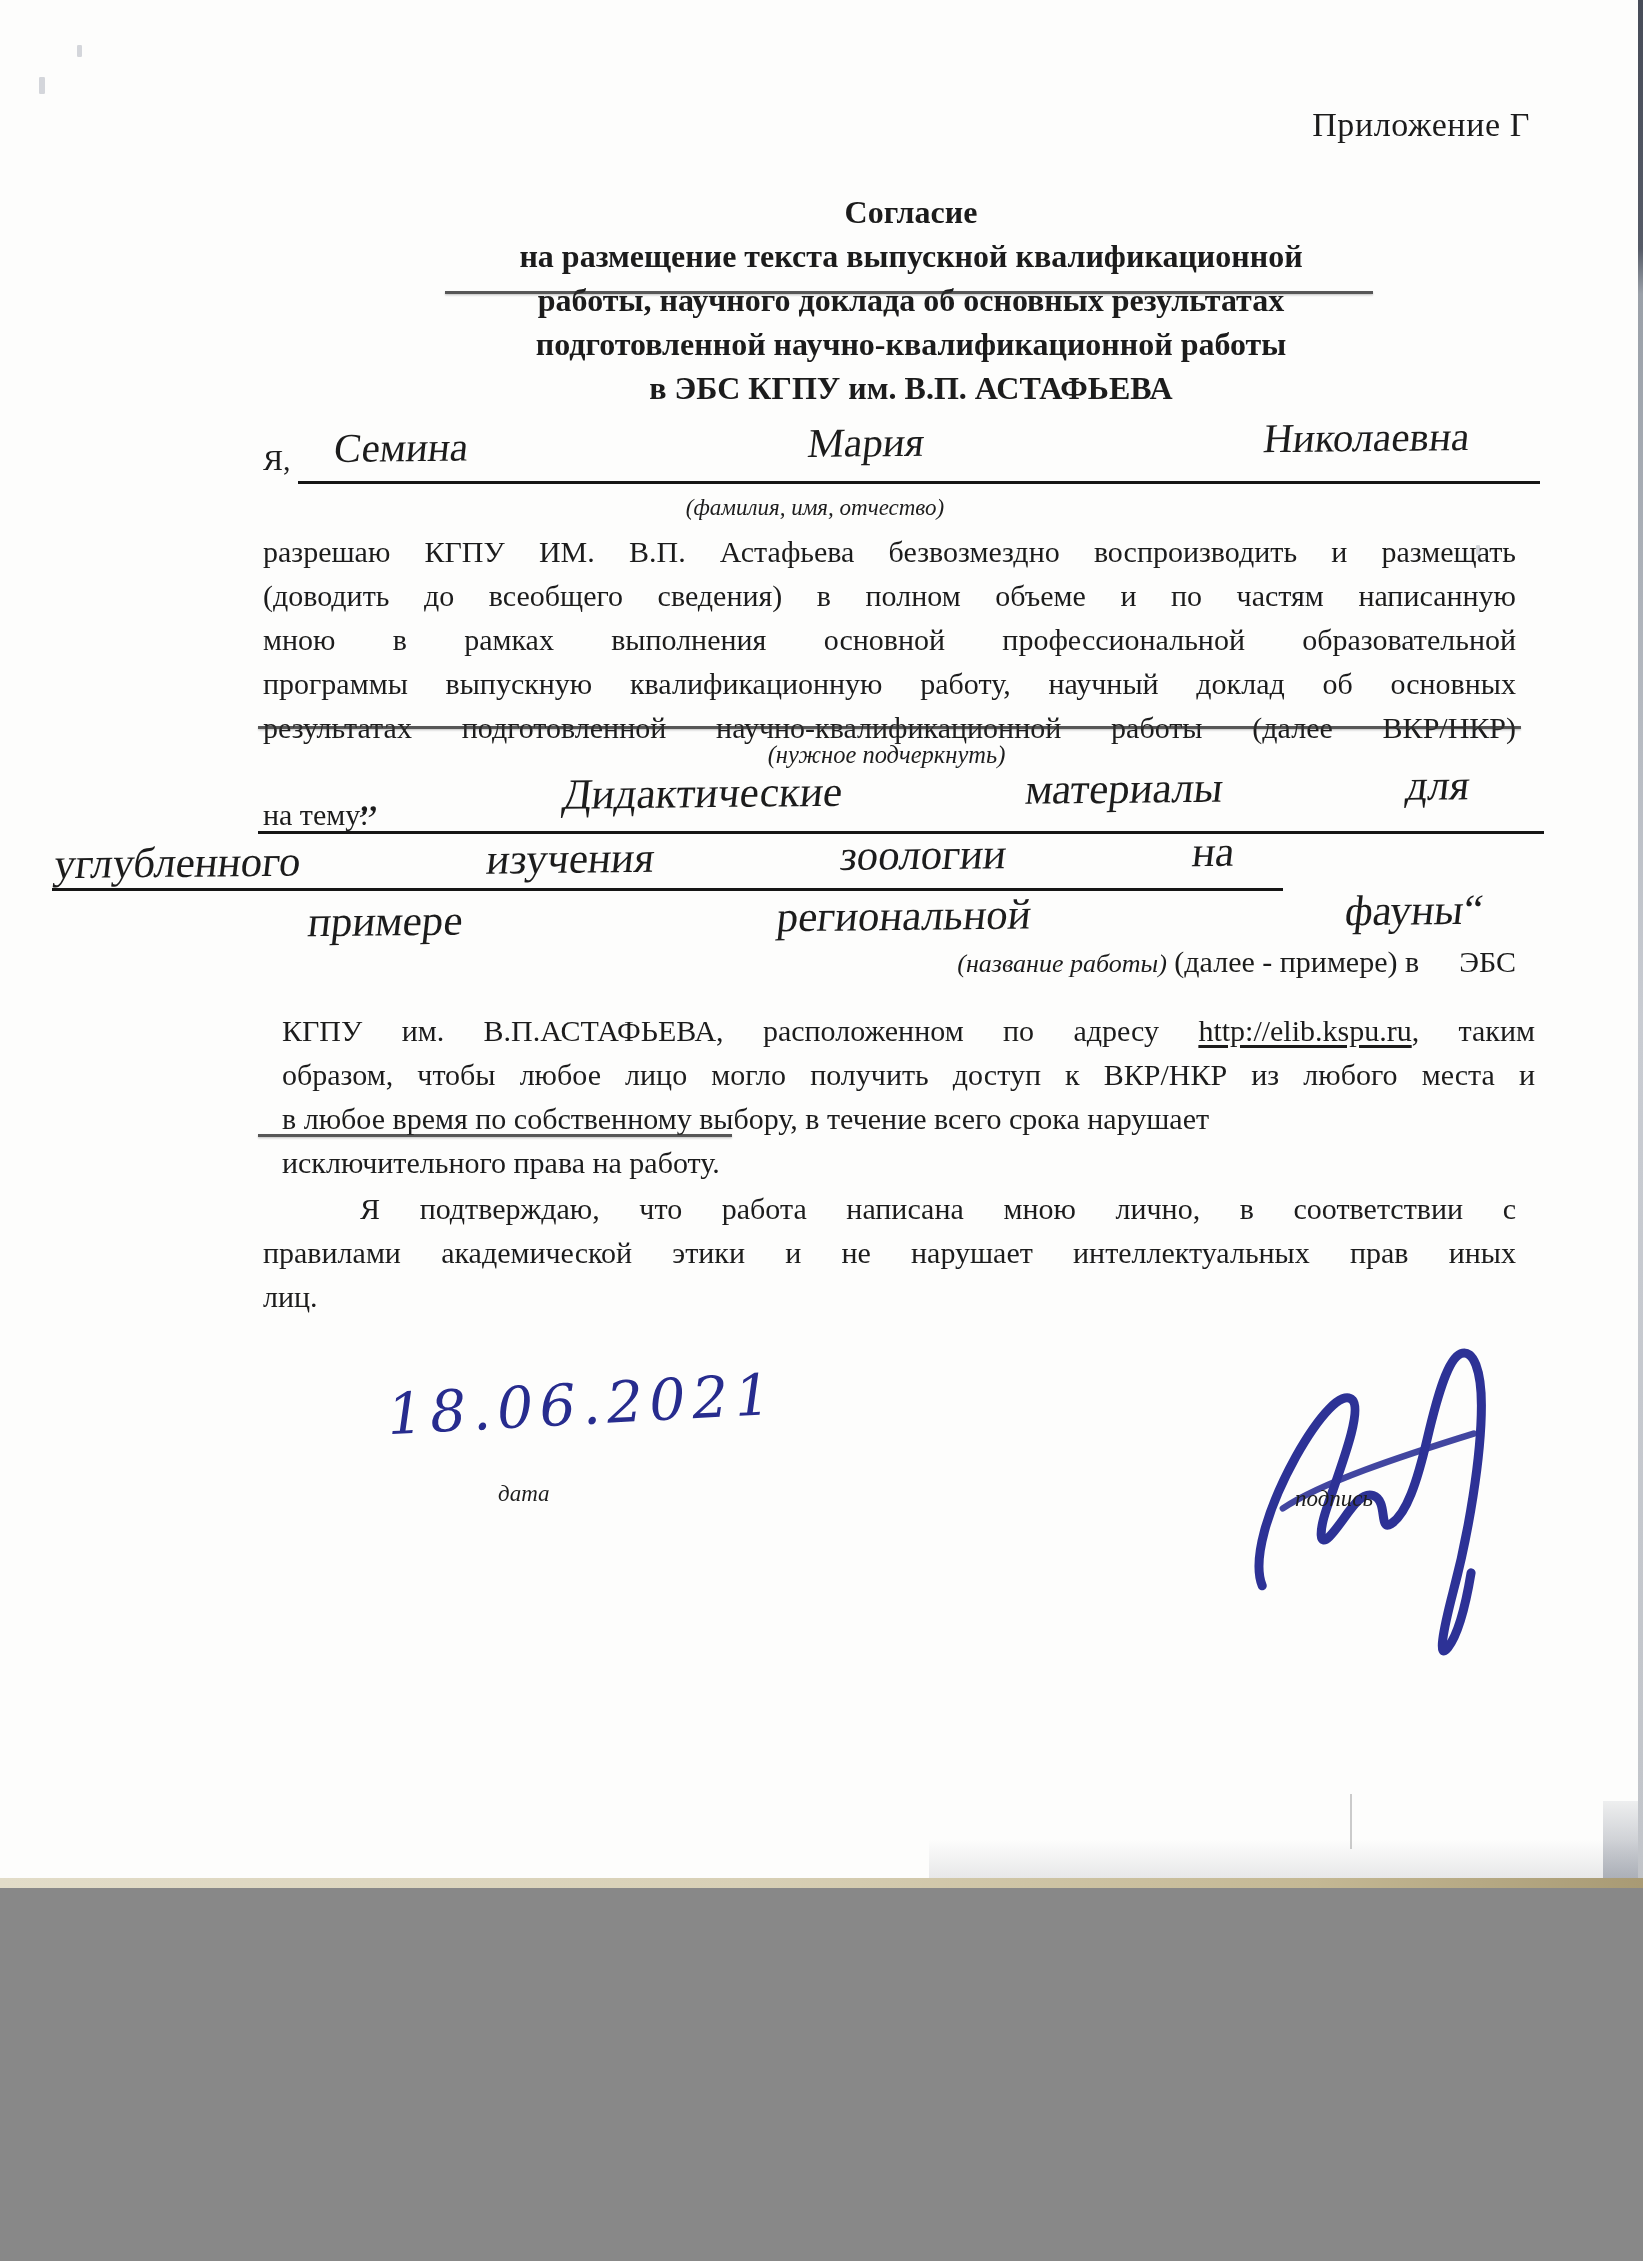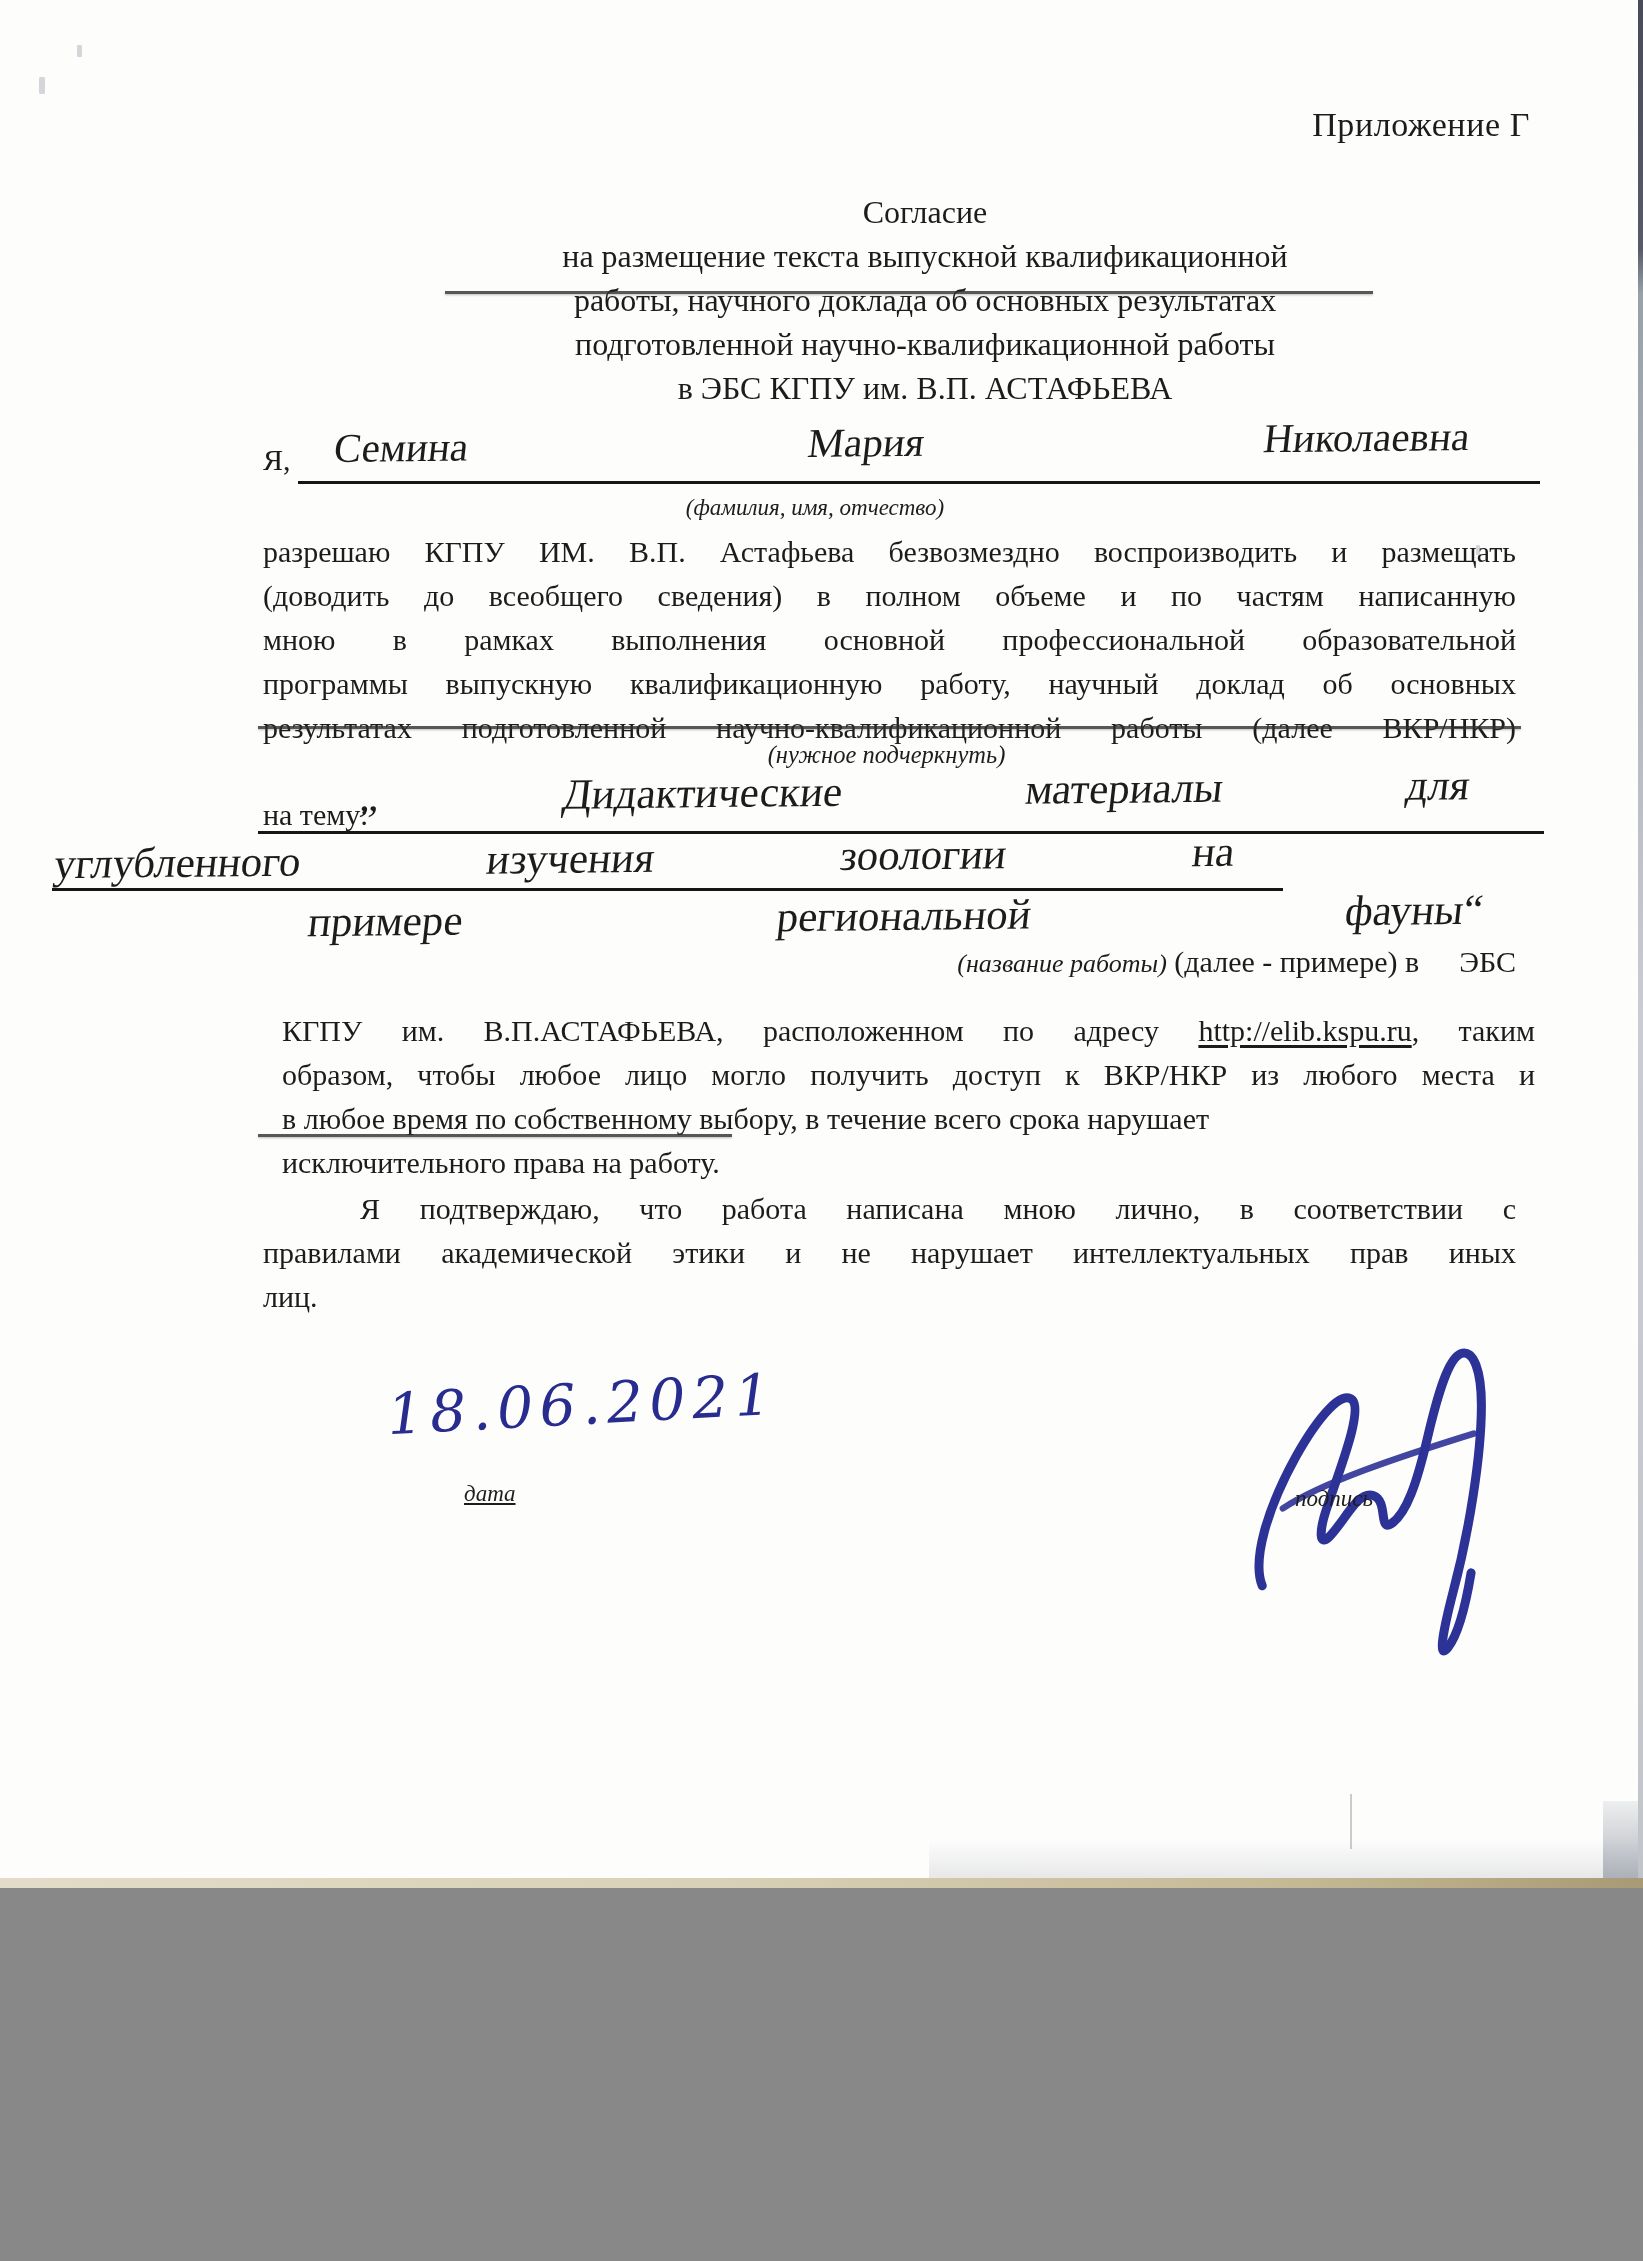--- a/index.html
+++ b/index.html
@@ -11,22 +11,22 @@
     overflow:hidden;
     font-family:"Liberation Serif", serif;
     color:#1c1c1c;
   }
   
   .appendix{
     position:absolute; top:106px; right:113px;
     font-size:34px; letter-spacing:0.6px;
   }
   .title{
-    position:absolute; top:190px; left:300px; width:1250px;
-    text-align:center; font-weight:400; font-size:32px; line-height:44px;
+    position:absolute; top:190px; left:286px; width:1250px;
+    text-align:center; font-weight:700; font-size:32px; line-height:44px;
   }
   .title .tline{position:relative;}
   .para{position:absolute; left:263px; width:1253px; font-size:30px; line-height:44px;}
   .pline{position:relative; white-space:nowrap;}
   .just{white-space:normal; text-align:justify; text-align-last:justify;}
   
   .fold{
     position:absolute; height:2.6px; background:#2e2e2e; opacity:.8;
     box-shadow:0 1.3px 1.9px rgba(60,60,60,.35);
   }
@@ -151,21 +151,21 @@
 
   <div class="fold" style="left:258px; width:474px; top:1134px;"></div>
 
   <div class="para" style="top:1187px;">
     <div class="pline just" style="text-indent:97px;">Я подтверждаю, что работа написана мною лично, в соответствии с</div>
     <div class="pline just">правилами академической этики и не нарушает интеллектуальных прав иных</div>
     <div class="pline">лиц.</div>
   </div>
 
   <div class="date-hand">18.06.2021</div>
-  <div class="small-caption" style="left:464px; top:1481px;text-decoration:underline;">дата</div>
+  <div class="small-caption" style="left:498px; top:1481px;">дата</div>
 
   <svg style="position:absolute; left:1244px; top:1315px;" width="284" height="361" viewBox="0 0 220 280">
     <path d="M14 210 C 6 190, 18 150, 40 110 C 58 78, 76 58, 84 66 C 92 75, 74 120, 64 150 C 58 168, 58 180, 66 172 C 78 160, 88 136, 100 140 C 112 144, 104 168, 114 162 C 126 154, 134 130, 142 96 C 150 62, 158 34, 168 30 C 178 26, 184 44, 184 70 C 184 110, 174 170, 162 215 C 154 246, 150 268, 158 258 C 166 248, 172 224, 176 200" fill="none" stroke="#2d3296" stroke-width="7" stroke-linecap="round"></path>
     <path d="M30 150 C 60 130, 120 110, 178 92" fill="none" stroke="#2d3296" stroke-width="5" stroke-linecap="round" opacity=".9"></path>
   </svg>
   <div class="small-caption" style="left:1295px; top:1486px;">подпись</div>
 
   <div class="edge-right"></div>
   <div class="bottom-wash"></div>
   <div class="corner-wedge"></div>

